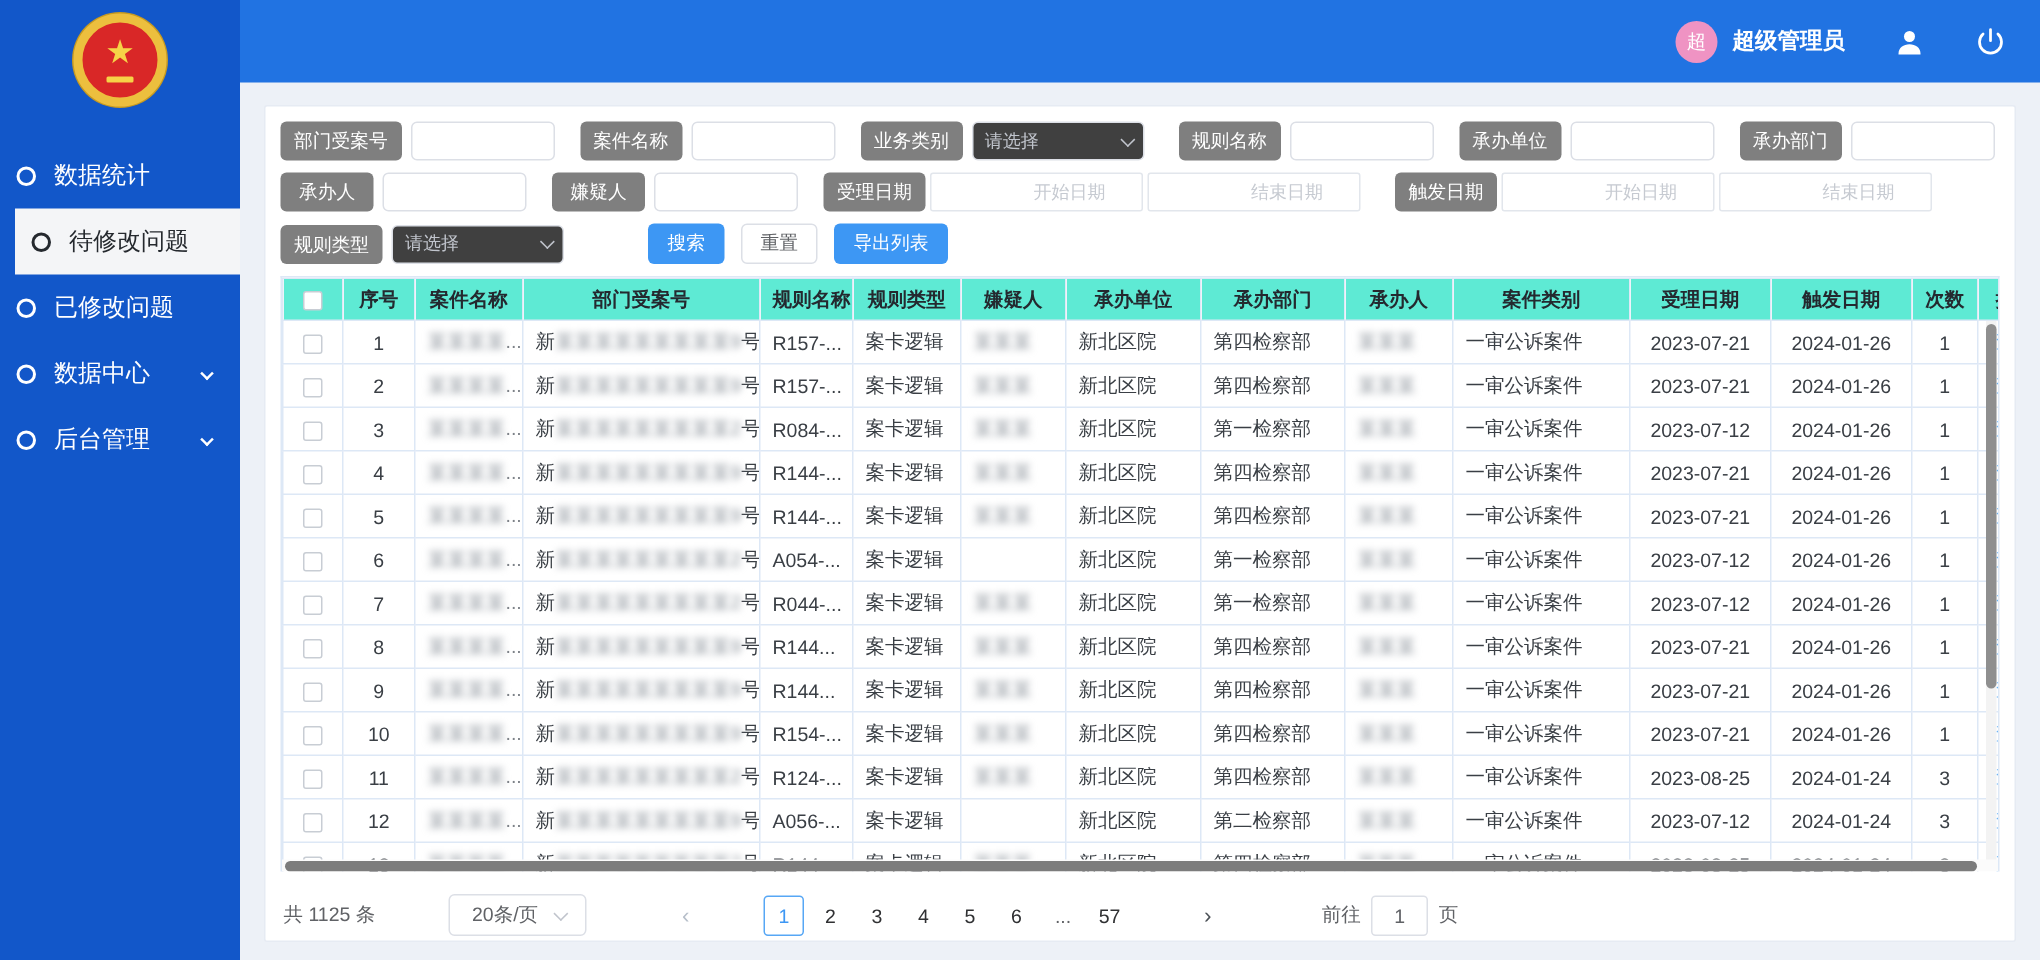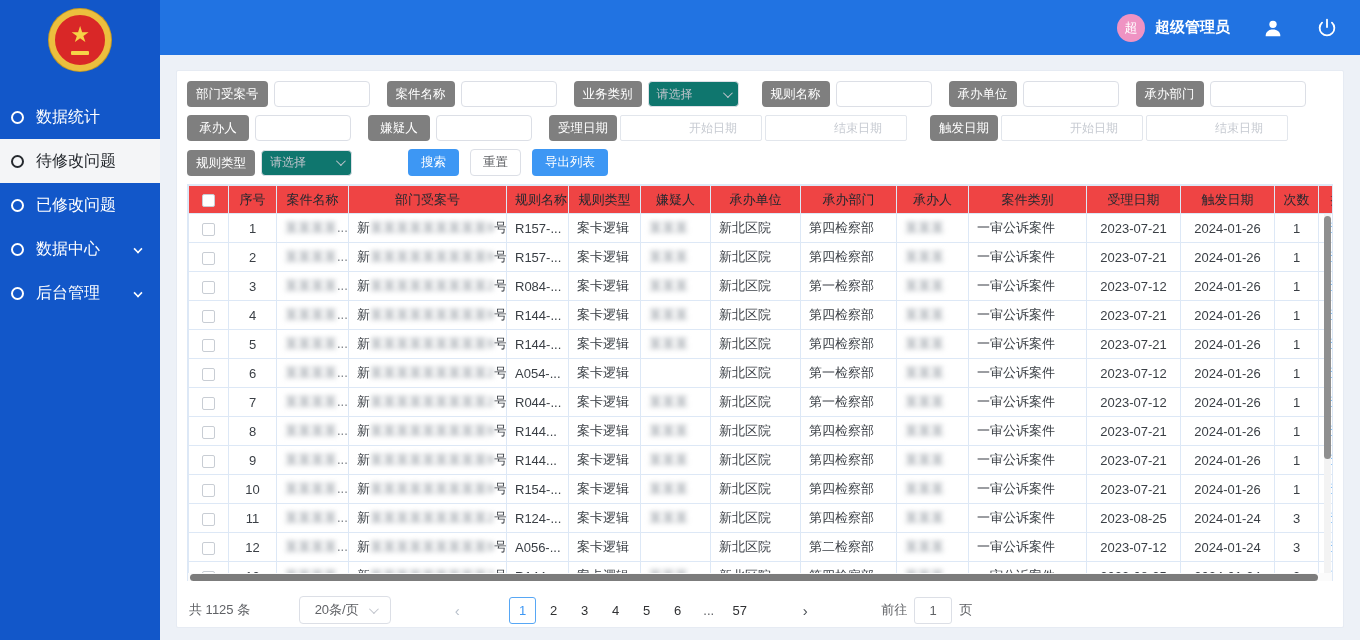--- a/index.html
+++ b/index.html
@@ -11,21 +11,21 @@
   .emblem { width:62px; height:62px; margin:9px auto 0; border-radius:50%;
     background:#d92727; border:6px solid #ecbf3e; position:relative;
     display:flex; align-items:center; justify-content:center; box-shadow:0 0 0 1px #c79a20; }
   .emblem .star { color:#f6d347; font-size:22px; line-height:1; margin-top:-10px; }
   .emblem:after { content:""; position:absolute; bottom:10px; left:50%; transform:translateX(-50%);
     width:18px; height:4px; background:#f6d347; border-radius:1px; }
   .menu { margin-top:24px; }
   .menu-item { height:44px; display:flex; align-items:center; padding-left:11px;
     color:#ffffff; font-size:16px; cursor:pointer; position:relative; }
   .menu-item .ring { width:13px; height:13px; border:2px solid #ffffff; border-radius:50%; margin-right:12px; flex:none; }
-  .menu-item.active { background:#f4f5f7; color:#25292e; }
+  .menu-item.active { background:#f4f5f7; color:#25292e;margin-left:10px; }
   .menu-item.active .ring { border-color:#25292e; }
   .menu-item .chev { position:absolute; right:18px; top:50%; margin-top:-4px; width:8px; height:8px;
     border-right:2px solid #fff; border-bottom:2px solid #fff; transform:rotate(45deg) scale(.8); }
 
   
   .topbar { position:absolute; left:160px; top:0; right:0; height:55px; background:#2173e2;
     display:flex; align-items:center; justify-content:flex-end; padding-right:22px; }
   .avatar { width:28px; height:28px; border-radius:50%; background:#ef93c3; color:#fff;
     font-size:13px; display:flex; align-items:center; justify-content:center; }
   .username { color:#fff; font-size:15px; font-weight:bold; margin:0 26px 0 10px; }
@@ -36,40 +36,40 @@
   .panel { position:absolute; left:176px; top:70px; width:1168px; height:558px;
     background:#ffffff; border:1px solid #e6ebf3; border-radius:2px; padding:10px; }
 
   
   .frow { display:flex; align-items:center; margin-bottom:8px; }
   .fgroup { display:flex; align-items:center; margin-right:17px; }
   .flabel { background:#7f7f7f; color:#fff; font-size:12.5px; height:26px; line-height:26px;
     padding:0 9px; border-radius:4px; white-space:nowrap; text-align:center; min-width:62px; }
   .fin { width:96px; height:26px; border:1px solid #dcdfe6; border-radius:4px; margin-left:6px;
     font-size:12px; padding:0 8px; color:#303133; outline:none; }
-  .fsel { width:91px; height:26px; border:1px solid #dcdfe6; border-radius:4px; margin-left:6px;
-    font-size:12px; color:#c0c4cc; display:flex; align-items:center; padding:0 8px; cursor:pointer; background:#0f766e; }
+  .fsel { width:115px; height:26px; border:1px solid #dcdfe6; border-radius:4px; margin-left:6px;
+    font-size:12px; color:#c0c4cc; display:flex; align-items:center; padding:0 8px; cursor:pointer; background:#404040; }
   .fsel .sel-chev { margin-left:auto; width:7px; height:7px; border-right:1.5px solid #c0c4cc;
     border-bottom:1.5px solid #c0c4cc; transform:rotate(45deg) translateY(-2px); }
   .fdate { width:142px; height:26px; border:1px solid #e2e6ec; border-radius:2px; margin-left:3px;
     font-size:12px; text-align:center; color:#303133; outline:none;padding-left:44px; }
   .fdate::placeholder, .fin::placeholder { color:#c6cad1; }
   .btn { height:27px; border-radius:4px; font-size:12.5px; cursor:pointer; border:none; }
   .btn-blue { background:#3d97f4; color:#fff; padding:0 13px; }
   .btn-plain { background:#fff; color:#606266; border:1px solid #dcdfe6; padding:0 12px; }
   .frow .btn { margin-left:11px; }
   .frow .btn.first-btn { margin-left:39px; }
 
   
   .table-wrap { position:relative; height:397px; overflow:hidden; margin-top:4px;
     border:1px solid #dde8f6; border-bottom:none; }
   table { width:1146px; border-collapse:collapse; table-layout:fixed; }
   th,td { border:1px solid #dde8f6; font-size:13px; height:29px; padding:0 8px;
     white-space:nowrap; overflow:hidden; color:#3a3f45; }
-  thead th { background:#ef4444; color:#24292f; font-weight:normal; height:28px; }
+  thead th { background:#5eead4; color:#24292f; font-weight:bold; height:28px; }
   td { background:#fff; }
   .ct { text-align:center; padding:0 2px; }
   .cb { display:inline-block; width:13px; height:13px; border:1px solid #c8cdd4; border-radius:2px;
     background:#fff; vertical-align:middle; cursor:pointer; }
   .blur { filter:blur(2.6px); color:#8d949c; }
   .dots { color:#7d8288; }
   .view-link { color:#6db5f6; cursor:pointer; }
   .vscroll { position:absolute; right:1px; top:29px; width:7px; height:360px; background:#f3f3f3; }
   .vthumb { position:absolute; top:2px; left:0; width:7px; height:243px; background:#8f8f8f; border-radius:4px; }
   .hscroll { position:absolute; left:0; bottom:0; height:8px; width:100%; background:#fbfbfb; }

